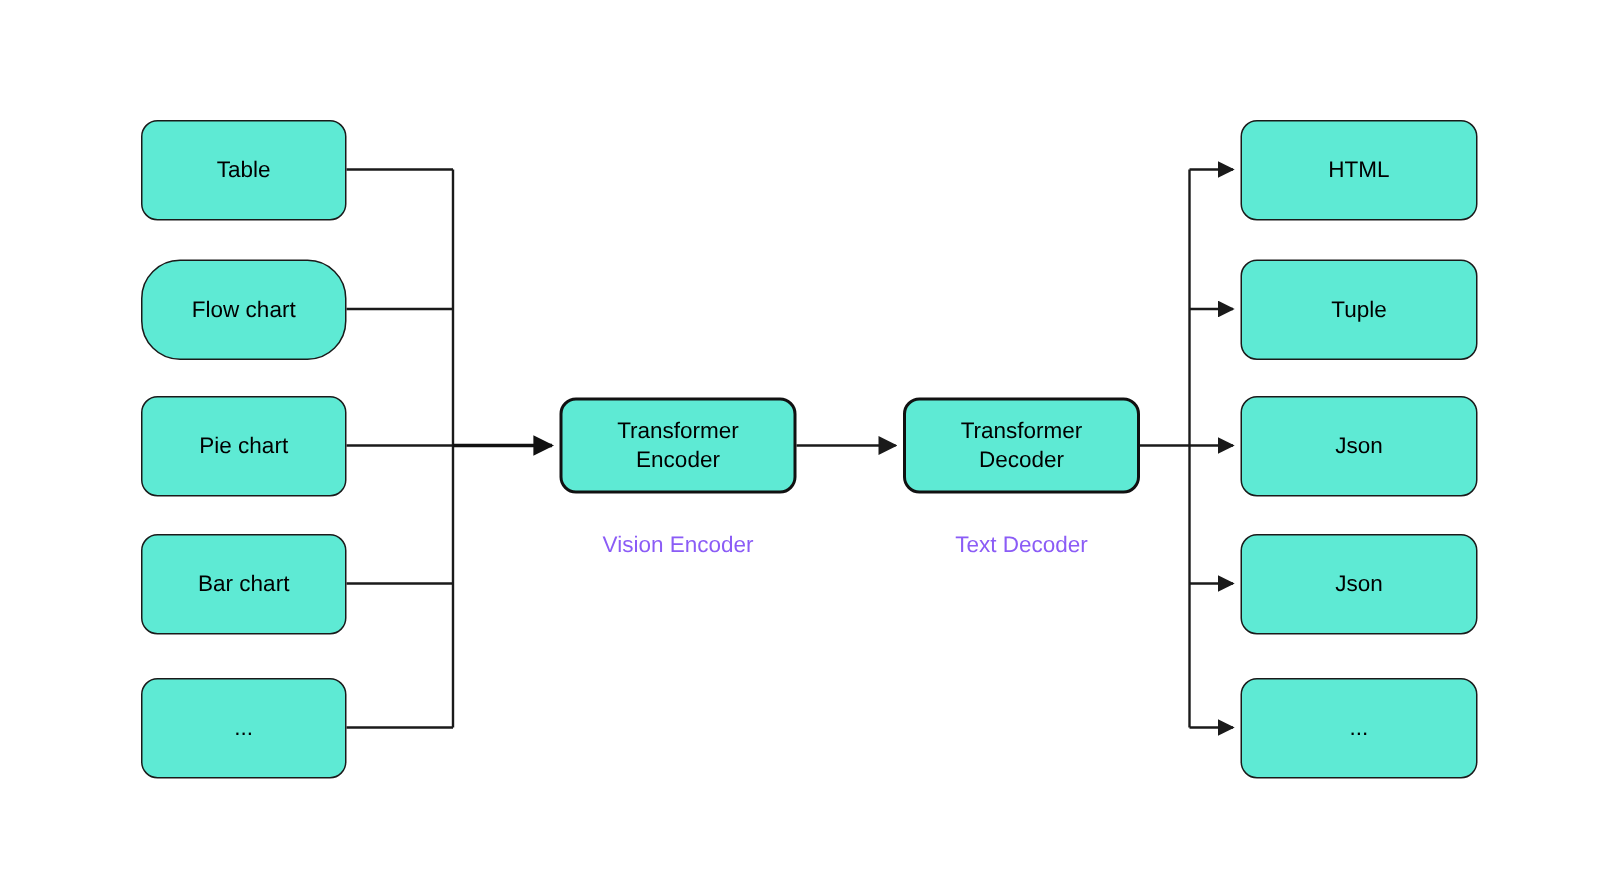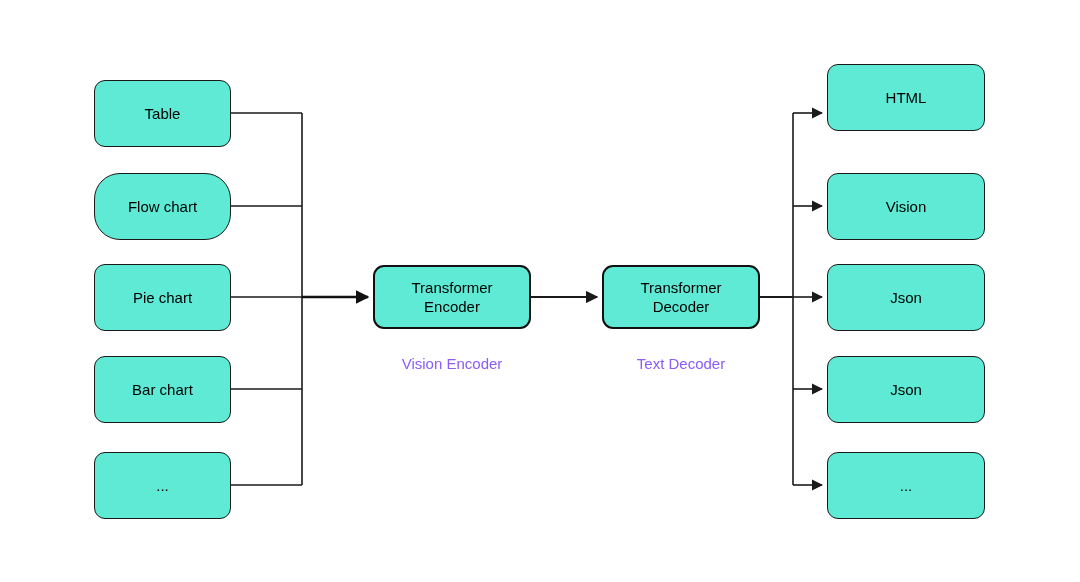--- a/index.html
+++ b/index.html
@@ -127,26 +127,26 @@
 
   <div class="caption" style="left:373px; top:355px; width:158px;">Vision Encoder</div>
 
   <div class="node emphasis" style="left:602px; top:265px; width:158px; height:64px;">
     <span class="node-label">Transformer
 Decoder</span>
   </div>
 
   <div class="caption" style="left:602px; top:355px; width:158px;">Text Decoder</div>
 
-  <div class="node" style="left:827px; top:64px; width:158px; height:67px;">
+  <div class="node" style="left:827px; top:80px; width:158px; height:67px;">
     <span class="node-label">HTML</span>
   </div>
 
   <div class="node" style="left:827px; top:173px; width:158px; height:67px;">
-    <span class="node-label">Vision</span>
+    <span class="node-label">Tuple</span>
   </div>
 
   <div class="node" style="left:827px; top:264px; width:158px; height:67px;">
     <span class="node-label">Json</span>
   </div>
 
   <div class="node" style="left:827px; top:356px; width:158px; height:67px;">
     <span class="node-label">Json</span>
   </div>
 

